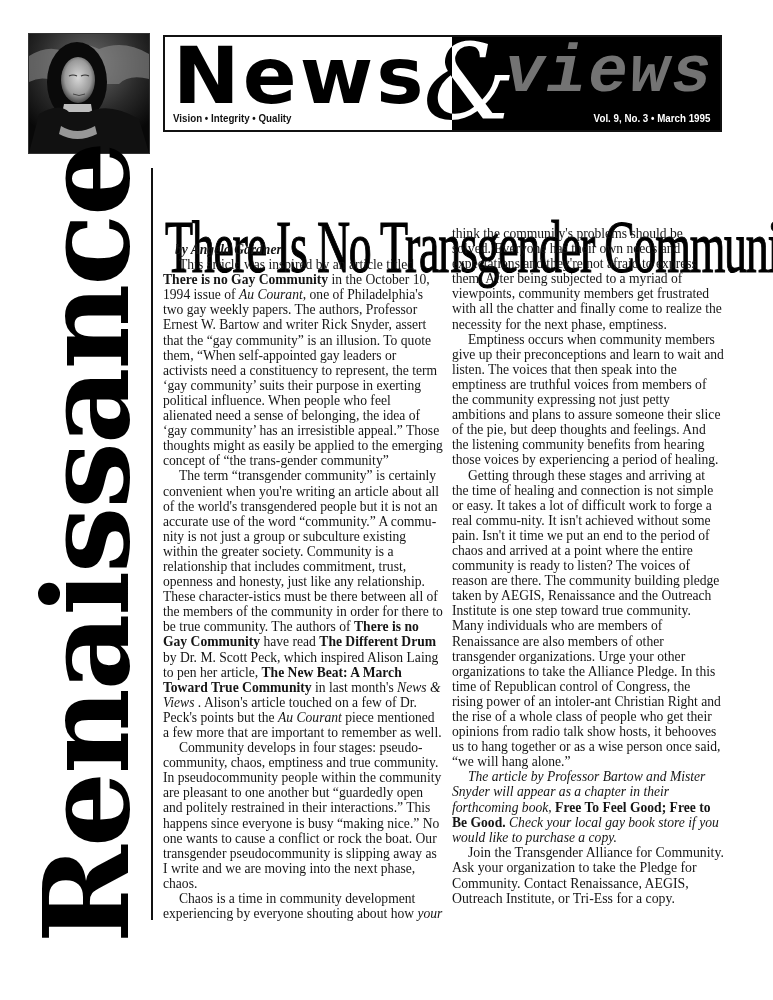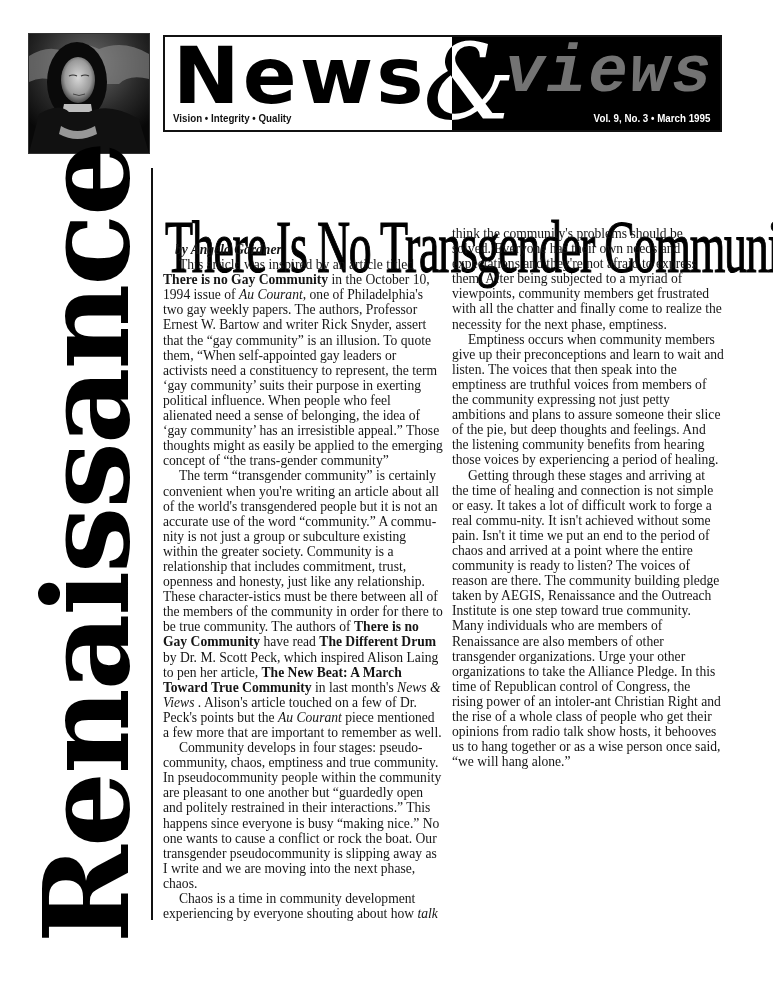--- a/index.html
+++ b/index.html
@@ -191,20 +191,22 @@
 </div>
 <div class="divider"></div>
 
 <h1 class="headline">There Is No Transgender Community</h1>
 
 <div class="col col-left">
   <p class="byline">by Angela Gardner</p>
   <p><span>This article was inspired by an article titled </span><b>There is no Gay Community</b><span> in the October 10, 1994 issue of </span><i>Au Courant</i><span>, one of Philadelphia's two gay weekly papers. The authors, Professor Ernest W. Bartow and writer Rick Snyder, assert that the “gay community” is an illusion. To quote them, “When self-appointed gay leaders or activists need a constituency to represent, the term ‘gay community’ suits their purpose in exerting political influence. When people who feel alienated need a sense of belonging, the idea of ‘gay community’ has an irresistible appeal.” Those thoughts might as easily be applied to the emerging concept of “the trans-gender community”</span></p>
   <p><span>The term “transgender community” is certainly convenient when you're writing an article about all of the world's transgendered people but it is not an accurate use of the word “community.” A commu-nity is not just a group or subculture existing within the greater society. Community is a relationship that includes commitment, trust, openness and honesty, just like any relationship. These character-istics must be there between all of the members of the community in order for there to be true community. The authors of </span><b>There is no Gay Community</b><span> have read </span><b>The Different Drum</b><span> by Dr. M. Scott Peck, which inspired Alison Laing to pen her article, </span><b>The New Beat: A March Toward True Community</b><span> in last month's </span><i>News &amp; Views</i><span> . Alison's article touched on a few of Dr. Peck's points but the </span><i>Au Courant</i><span> piece mentioned a few more that are important to remember as well.</span></p>
   <p>Community develops in four stages: pseudo-community, chaos, emptiness and true community. In pseudocommunity people within the community are pleasant to one another but “guardedly open and politely restrained in their interactions.” This happens since everyone is busy “making nice.” No one wants to cause a conflict or rock the boat. Our transgender pseudocommunity is slipping away as I write and we are moving into the next phase, chaos.</p>
-  <p><span>Chaos is a time in community development experiencing by everyone shouting about how </span><i>talk</i></p>
+  <p><span>Chaos is a time in community development experiencing by everyone shouting about how </span><i>your</i></p>
 </div>
 
 <div class="col col-right">
   <p class="noindent">think the community's problems should be solved. Everyone has their own needs and expectations and they're not afraid to express them. After being subjected to a myriad of viewpoints, community members get frustrated with all the chatter and finally come to realize the necessity for the next phase, emptiness.</p>
   <p>Emptiness occurs when community members give up their preconceptions and learn to wait and listen. The voices that then speak into the emptiness are truthful voices from members of the community expressing not just petty ambitions and plans to assure someone their slice of the pie, but deep thoughts and feelings. And the listening community benefits from hearing those voices by experiencing a period of healing.</p>
   <p>Getting through these stages and arriving at the time of healing and connection is not simple or easy. It takes a lot of difficult work to forge a real commu-nity. It isn't achieved without some pain. Isn't it time we put an end to the period of chaos and arrived at a point where the entire community is ready to listen? The voices of reason are there. The community building pledge taken by AEGIS, Renaissance and the Outreach Institute is one step toward true community. Many individuals who are members of Renaissance are also members of other transgender organizations. Urge your other organizations to take the Alliance Pledge. In this time of Republican control of Congress, the rising power of an intoler-ant Christian Right and the rise of a whole class of people who get their opinions from radio talk show hosts, it behooves us to hang together or as a wise person once said, “we will hang alone.”</p>
+  <p class="note"><span>The article by Professor Bartow and Mister Snyder will appear as a chapter in their forthcoming book, </span><b style="font-style:normal">Free To Feel Good; Free to Be Good.</b><span> Check your local gay book store if you would like to purchase a copy.</span></p>
+  <p class="callout">Join the Transgender Alliance for Community. Ask your organization to take the Pledge for Community. Contact Renaissance, AEGIS, Outreach Institute, or Tri-Ess for a copy.</p>
 </div>
 
 </body></html>

